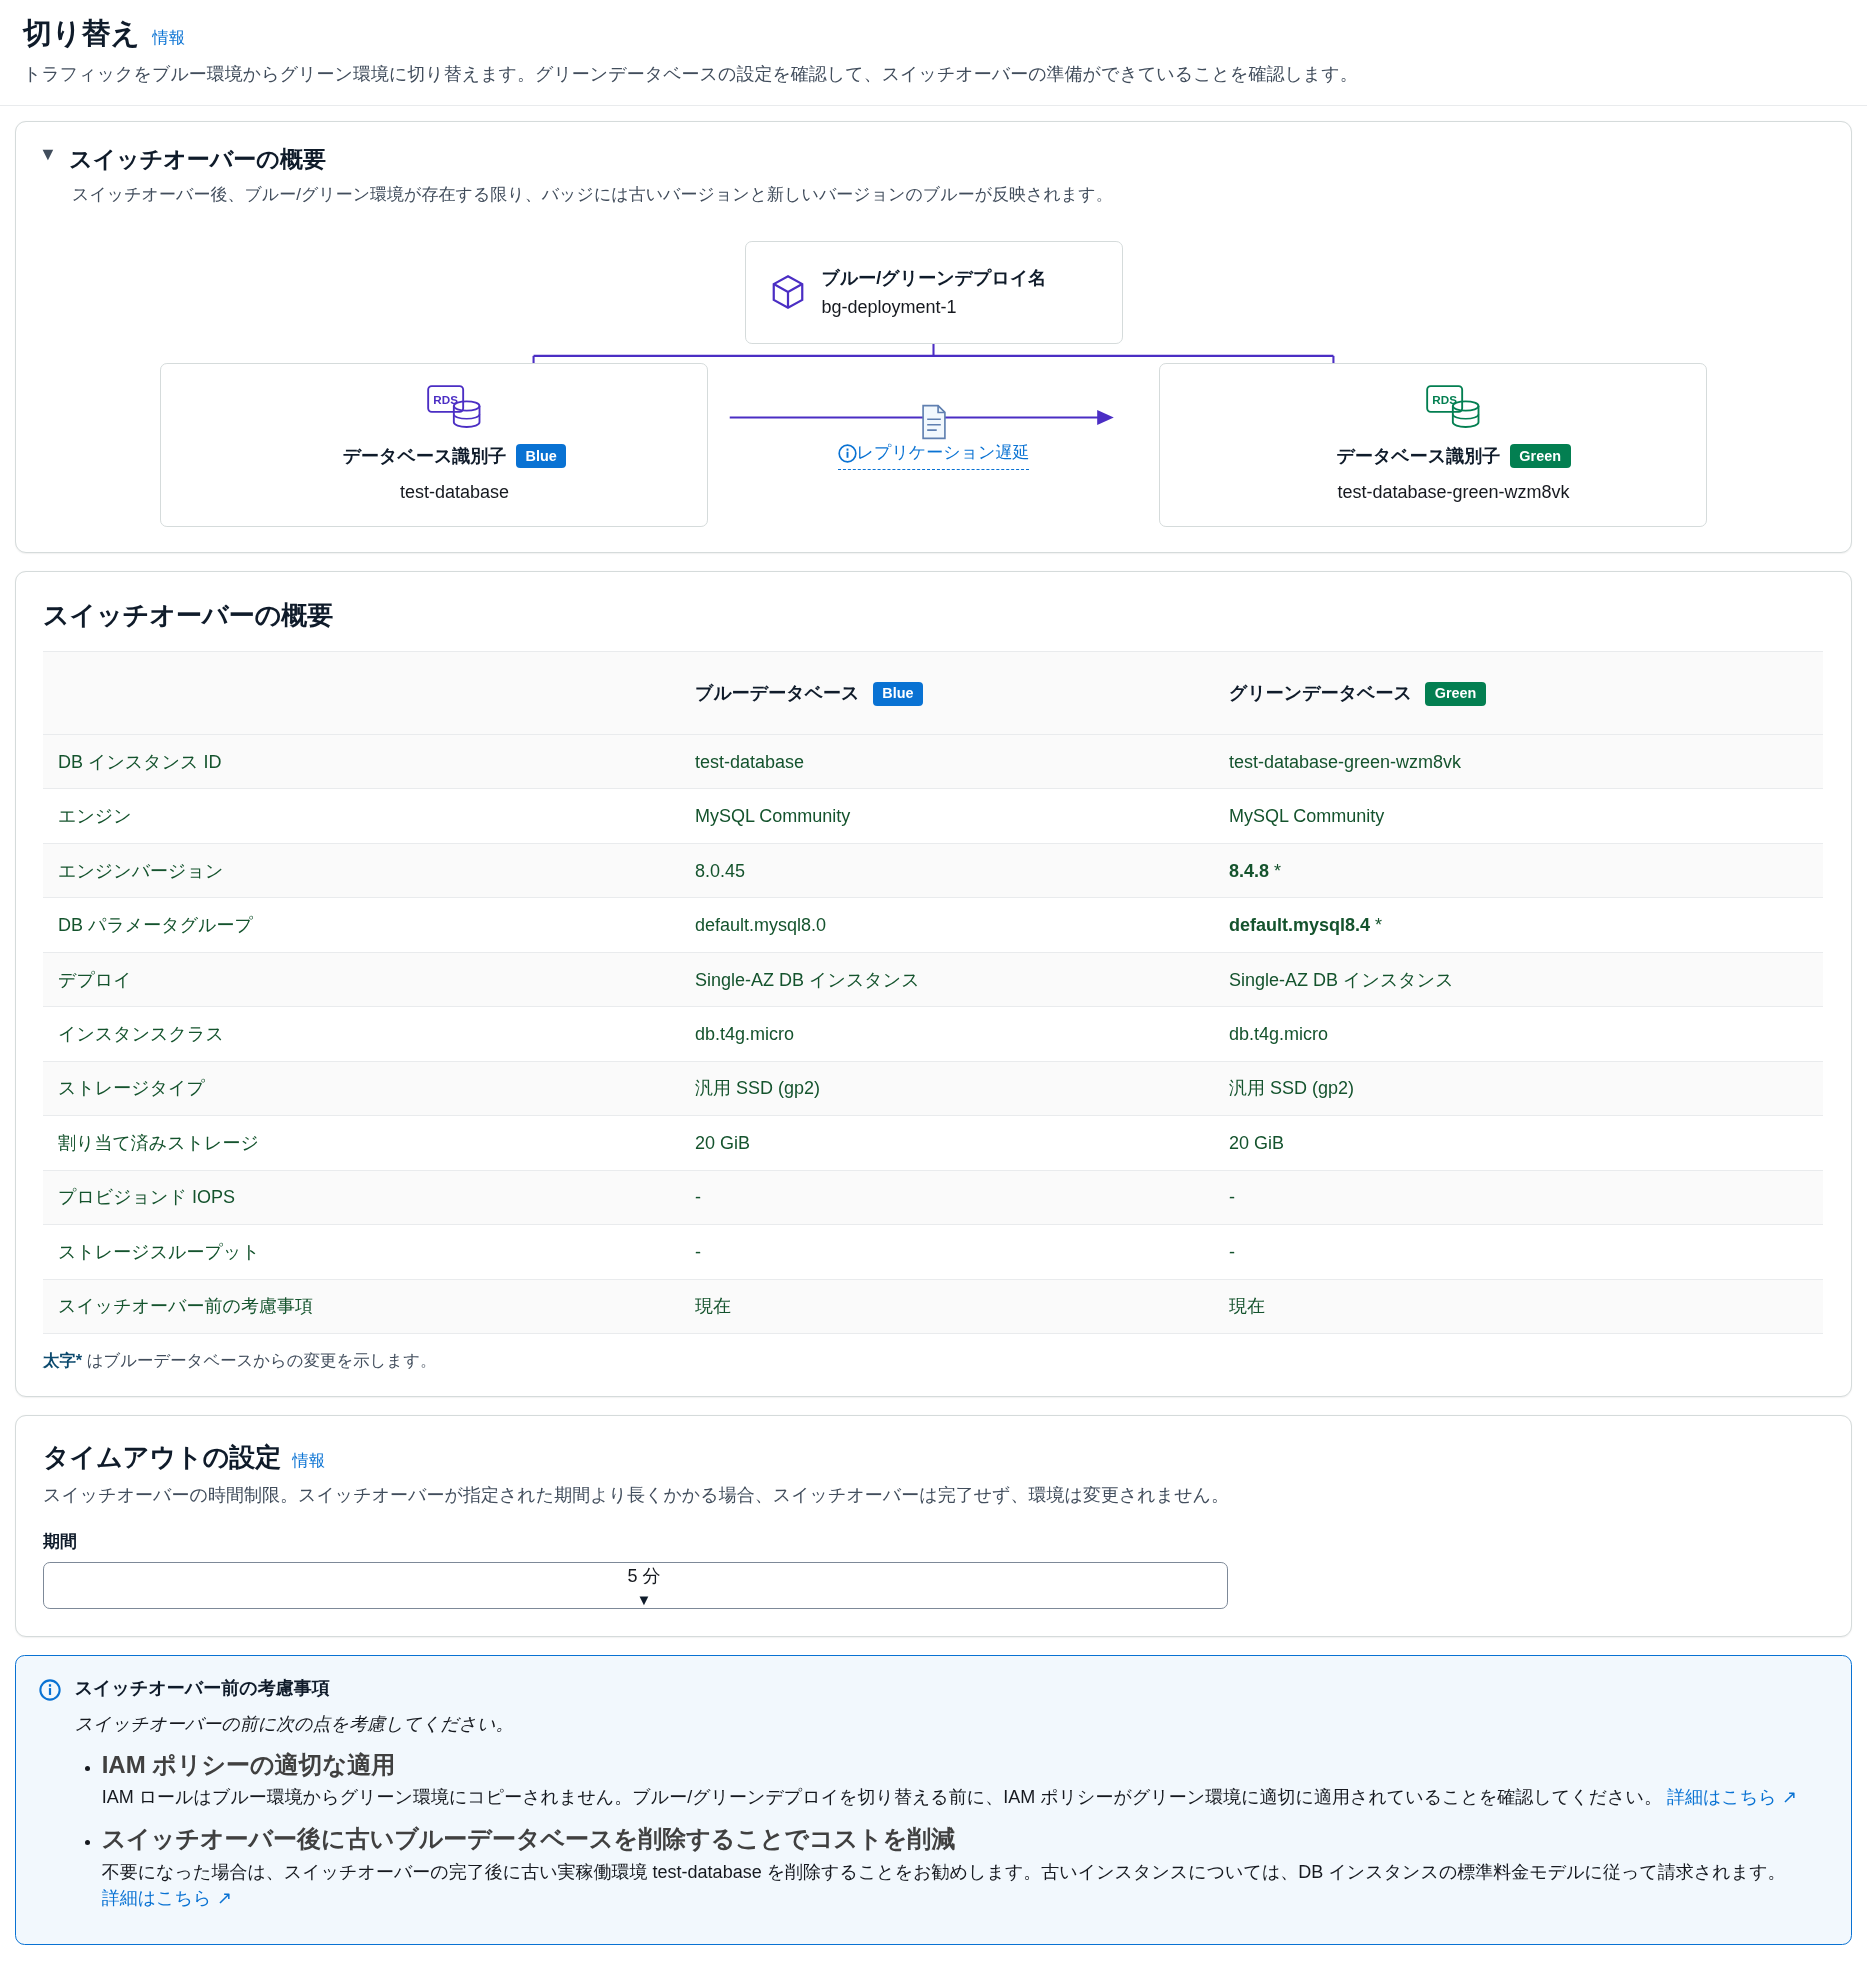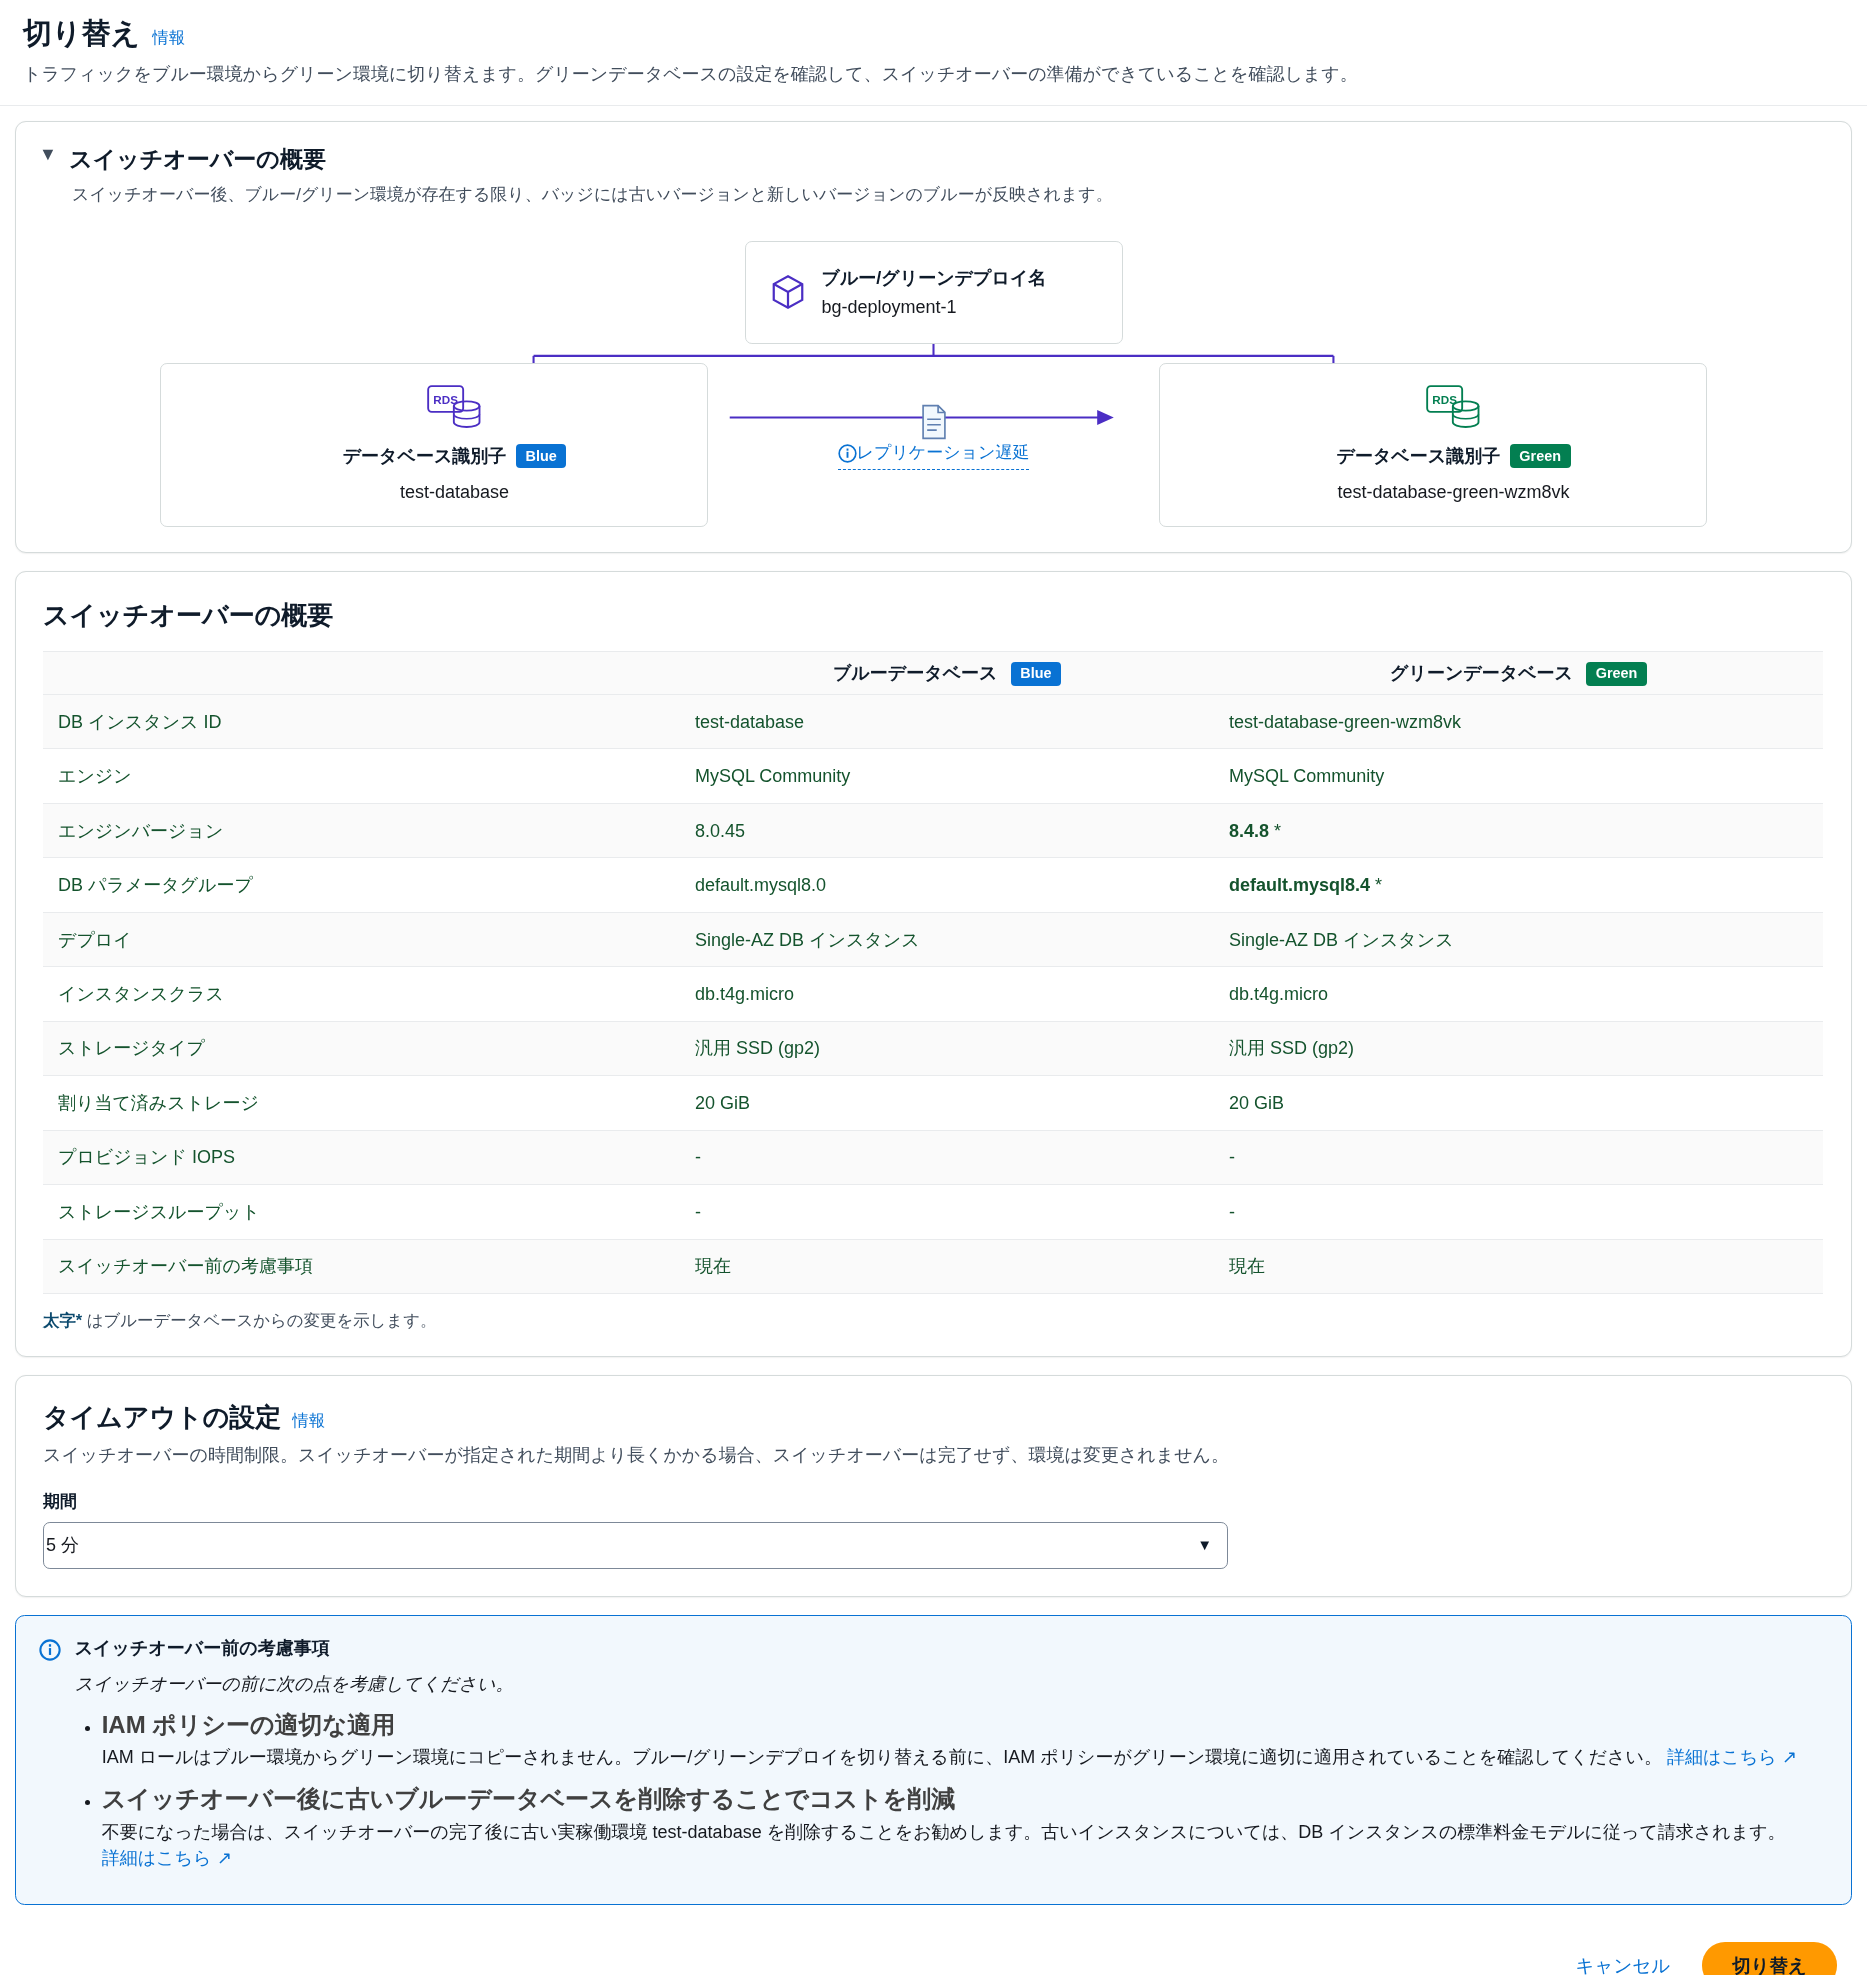--- a/index.html
+++ b/index.html
@@ -178,25 +178,25 @@
     padding: 25px 27px 0 27px;
     color: #0f1b2a;
   }
   table.summary {
     width: calc(100% - 55px);
     margin: 16.4px 27px 0 27px;
     border-collapse: collapse;
     font-size: 18px;
   }
   table.summary thead th {
-    text-align: center;
-    font-size: 18px;
-    font-weight: 700;
-    color: #0f1b2a;
-    padding: 8px 15px;
+    text-align: left;
+    font-size: 18px;
+    font-weight: 700;
+    color: #0f1b2a;
+    padding: 28px 15px;
     border-top: 0.7px solid #e9ebed;
     border-bottom: 0.7px solid #e9ebed;
     background: #fafafa;
   }
   table.summary thead th:first-child { width: 637px; }
   table.summary thead th:nth-child(2) { width: 534px; }
   table.summary tbody td {
     padding: 13.7px 15px;
     border-bottom: 0.7px solid #e9ebed;
     color: #14532d;
@@ -239,24 +239,25 @@
   .select {
     margin-top: 6.9px;
     width: 1185px;
     height: 47px;
     border: 0.7px solid #7d8998;
     border-radius: 6.9px;
     background: #fff;
     display: flex;
     align-items: center;
     justify-content: space-between;
-    padding: 0 15px 0 2px;
+    padding: 0 15px 0 32px;
     font-size: 18px;
     color: #16191f;
     cursor: pointer;
+    flex-direction: column;
   }
   .select .chev { color: #0f1b2a; font-size: 15px; }
 
   
   .alert {
     margin: 18px 15px;
     border: 0.7px solid #0972d3;
     border-radius: 9.6px;
     background: #f2f8fd;
     padding: 19px 23px 20.6px 23px;

